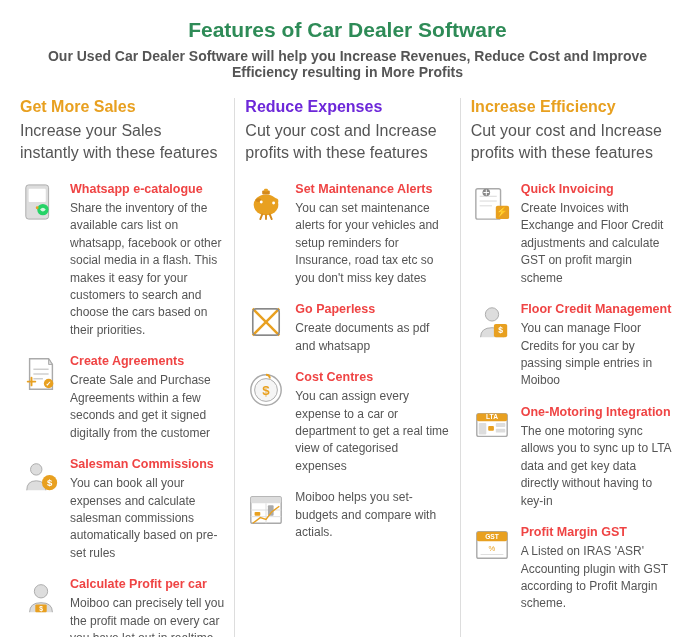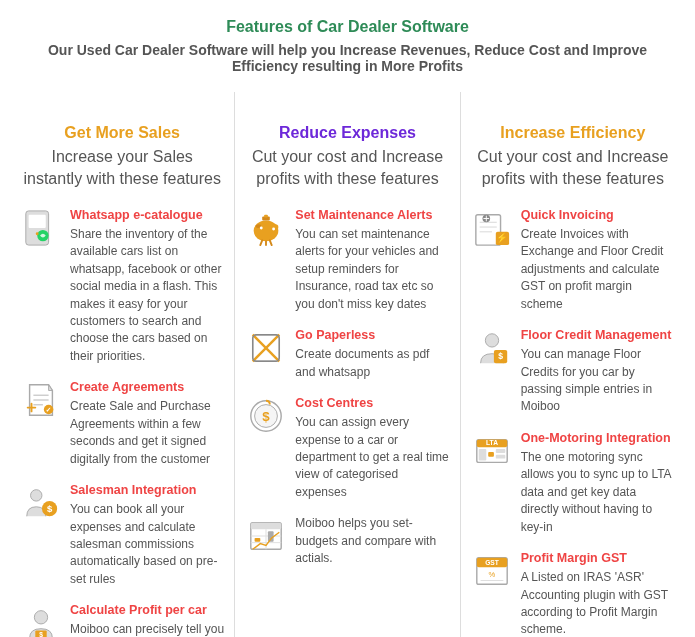--- a/index.html
+++ b/index.html
@@ -10,21 +10,21 @@
       min-height: 637px;
       font-size: 12px;
       color: #333;
     }
     .page-header {
       text-align: center;
       padding: 18px 20px 8px;
     }
     .page-title {
       color: #2e8b57;
-      font-size: 16px;
+      font-size: 21px;
       font-weight: bold;
       margin-bottom: 6px;
     }
     .page-subtitle {
       color: #555;
       font-size: 14px;
     }
     .page-subtitle span { font-weight: bold; }
     .columns {
       display: flex;
@@ -34,24 +34,23 @@
     .col {
       flex: 1;
       padding: 0 10px;
     }
     .col-divider {
       width: 1px;
       background: #ddd;
       margin: 0 0;
     }
     .col-header {
-      text-align: center;
+      text-align: left;
       margin-bottom: 10px;
       padding-bottom: 6px;
-      margin-top: 32px;
     }
     .col-header h2 {
       font-size: 16px;
       color: #e8a020;
       font-weight: bold;
       margin-bottom: 4px;
     }
     .col-1 .col-header h2 { color: #e8a020; }
     .col-2 .col-header h2 { color: #6d28d9; }
     .col-3 .col-header h2 { color: #e8a020; }
@@ -150,21 +149,21 @@
     <div class="feature-item">
       <div class="feature-icon">
         <svg viewBox="0 0 40 40" xmlns="http://www.w3.org/2000/svg">
           <circle cx="15" cy="12" r="6" fill="#ddd" stroke="#aaa" stroke-width="1"></circle>
           <path d="M5 34 Q5 24 15 24 Q25 24 25 34" fill="#ddd" stroke="#aaa" stroke-width="1"></path>
           <circle cx="29" cy="26" r="8" fill="#e8a020"></circle>
           <text x="29" y="29" text-anchor="middle" fill="#fff" font-size="10" font-weight="bold">$</text>
         </svg>
       </div>
       <div class="feature-text">
-        <h3>Salesman Integration</h3>
+        <h3>Salesman Commissions</h3>
         <p>You can book all your expenses and calculate salesman commissions automatically based on pre-set rules</p>
       </div>
     </div>
 
     <div class="feature-item">
       <div class="feature-icon">
         <svg viewBox="0 0 40 40" xmlns="http://www.w3.org/2000/svg">
           <circle cx="20" cy="14" r="7" fill="#ddd" stroke="#aaa" stroke-width="1"></circle>
           <path d="M8 36 Q8 26 20 26 Q32 26 32 36" fill="#ddd" stroke="#aaa" stroke-width="1"></path>
           <rect x="14" y="28" width="12" height="8" rx="1" fill="#e8a020"></rect>

